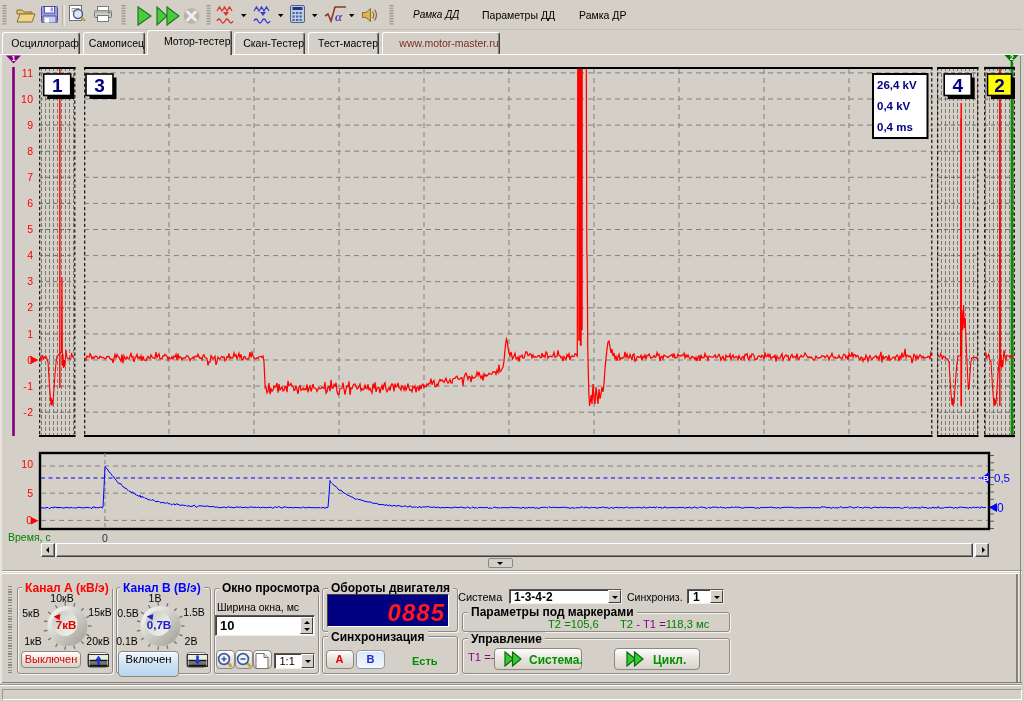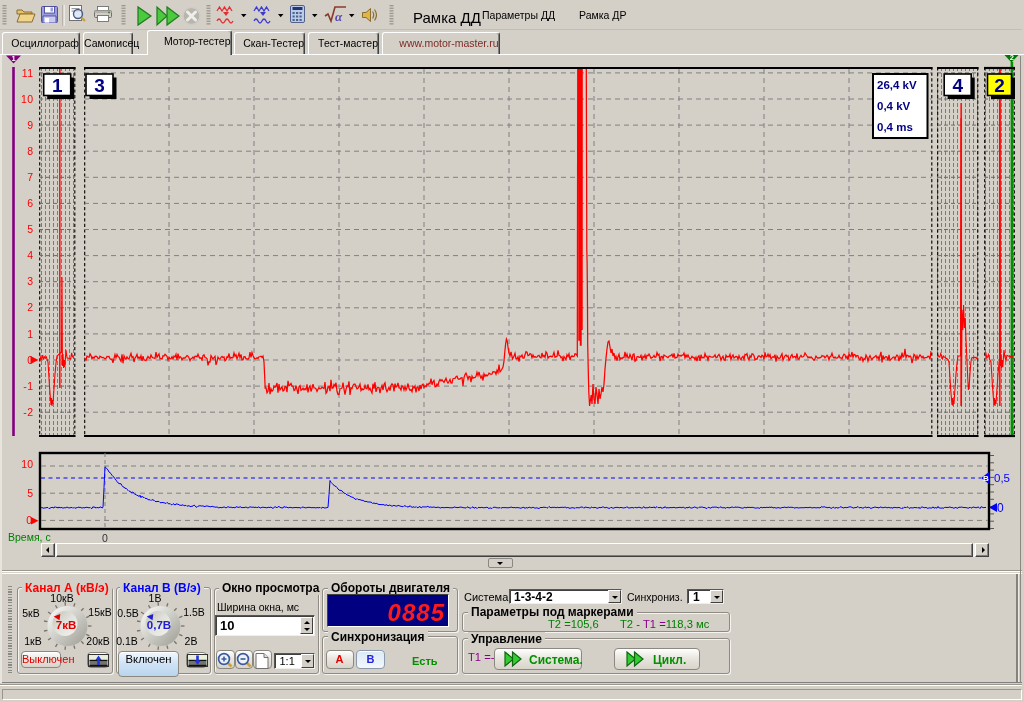--- a/index.html
+++ b/index.html
@@ -123,29 +123,29 @@
 </g>
 <rect x="389.5" y="5.0" width="4" height="1.3" fill="#9a968c"></rect>
       <rect x="389.5" y="7.6" width="4" height="1.3" fill="#9a968c"></rect>
       <rect x="389.5" y="10.2" width="4" height="1.3" fill="#9a968c"></rect>
       <rect x="389.5" y="12.8" width="4" height="1.3" fill="#9a968c"></rect>
       <rect x="389.5" y="15.4" width="4" height="1.3" fill="#9a968c"></rect>
       <rect x="389.5" y="18.0" width="4" height="1.3" fill="#9a968c"></rect>
       <rect x="389.5" y="20.6" width="4" height="1.3" fill="#9a968c"></rect>
       <rect x="389.5" y="23.2" width="4" height="1.3" fill="#9a968c"></rect>
 </svg>
-<div class="abs" style="left:413px;top:9px;font-size:15px;">Рамка ДД</div>
+<div class="abs" style="left:413px;top:9px;font-size:10px;font-style:italic;">Рамка ДД</div>
 <div class="abs" style="left:482px;top:9px;font-size:10.5px;text-align:center;">Параметры ДД</div>
 <div class="abs" style="left:579px;top:9px;font-size:10.5px;">Рамка ДР</div>
 </div>
 
 <div class="abs" style="left:0;top:30px;width:1024px;height:26px;background:#d4d0c8;"></div>
 <div class="abs" style="left:0;top:54px;width:1024px;height:1px;background:#fff;z-index:4;"></div>
 <div class="tab" style="left:2px;width:78px;">Осциллограф</div>
-<div class="tab" style="left:83px;width:50px;">Самописец</div>
+<div class="tab" style="left:83px;width:62px;">Самописец</div>
 <div class="tab active" style="left:146.5px;width:85px;padding-top:4.5px;">Мотор-тестер</div>
 <div class="tab" style="left:233.5px;width:71.5px;">Скан-Тестер</div>
 <div class="tab" style="left:308px;width:71px;">Тест-мастер</div>
 <div class="tab" style="left:382px;width:117.5px;color:#7b2b27;">www.motor-master.ru</div>
 
 <svg width="1024" height="400" viewBox="0 50 1024 400" style="position:absolute;left:0;top:50px">
 <defs>
 <pattern id="cyl" width="4" height="6" patternUnits="userSpaceOnUse">
   <rect x="1" y="1" width="1" height="4" fill="#7f7970"></rect>
 </pattern>
@@ -422,21 +422,21 @@
 <text x="100" y="616">15кВ</text>
       <text x="33" y="645">1кВ</text>
       <text x="98" y="645">20кВ</text>
 <text x="155" y="602">1В</text>
       <text x="128" y="617">0.5В</text>
 <text x="194" y="616">1.5В</text>
       <text x="127" y="645">0.1В</text>
       <text x="191" y="645">2В</text>
 </g>
 </svg>
-<div class="btn" style="left:21px;top:651px;width:40px;height:17px;line-height:15px;color:#e00000;font-size:11px;">Выключен</div>
+<div class="btn" style="left:21px;top:651px;width:60px;height:17px;line-height:15px;color:#e00000;font-size:11px;">Выключен</div>
 <div class="btn" style="left:87px;top:651.5px;width:21.5px;height:16px;"><svg width="21" height="15" viewBox="0 0 21 15">
 <rect x="0.5" y="1.5" width="20" height="12" fill="#e8efdd" stroke="#333" stroke-width="1"></rect>
 <rect x="1.5" y="8.5" width="18" height="4.5" fill="#74746e"></rect>
 <rect x="1.5" y="6.8" width="18" height="1.6" fill="#111"></rect>
 <rect x="1.5" y="11.8" width="18" height="1.4" fill="#111"></rect>
 <path d="M10.5 2.5 L13.5 7 L11.8 7 L11.8 12 L9.2 12 L9.2 7 L7.5 7 Z" fill="#2233dd"></path>
 </svg></div>
 <div class="btn" style="left:118px;top:651px;width:61px;height:26px;line-height:15px;font-size:11.3px;background:linear-gradient(#f0f7ff,#cfe2f5 50%,#b9d5ef);">Включен</div>
 <div class="btn" style="left:185.5px;top:651.5px;width:21.5px;height:16px;"><svg width="21" height="15" viewBox="0 0 21 15">
 <rect x="0.5" y="1.5" width="20" height="12" fill="#e8efdd" stroke="#333" stroke-width="1"></rect>
@@ -482,21 +482,21 @@
 <div class="abs" style="left:327px;top:594px;width:122px;height:33px;background:#000080;border:1px solid;border-color:#404040 #fff #fff #404040;">
 <div class="abs" style="right:3px;top:4px;font-size:24px;font-weight:bold;font-style:italic;color:#ff1a1a;letter-spacing:1px;">0885</div>
 </div>
 
 <div class="gb" style="left:322px;top:636px;width:136px;height:38px;"></div>
 <div class="gt" style="left:328px;top:630px;">Синхронизация</div>
 <div class="btn" style="left:325.5px;top:650px;width:28px;height:19px;line-height:17px;color:#e00000;font-weight:bold;font-size:11px;">А</div>
 <div class="btn" style="left:356px;top:650px;width:29px;height:19px;line-height:17px;color:#2222dd;font-weight:bold;font-size:11px;background:linear-gradient(#dce9f5,#f2f8fd);border-color:#8a9aac;">В</div>
 <div class="abs" style="left:412px;top:655px;font-size:11px;font-weight:bold;color:#009000;">Есть</div>
 
-<div class="abs" style="left:458px;top:591px;font-size:11px;padding-left:6px;">Система</div>
+<div class="abs" style="left:458px;top:591px;font-size:11px;">Система</div>
 <div class="abs sunk" style="left:509px;top:589px;width:113px;height:15px;">
 <div class="abs" style="left:4px;top:0;font-size:12px;font-weight:bold;">1-3-4-2</div>
 <div class="abs" style="right:0;top:0;width:13px;height:13px;background:#d4d0c8;border:1px solid;border-color:#fff #404040 #404040 #fff;">
 <div class="abs" style="left:3px;top:4.5px;width:0;height:0;border:3px solid transparent;border-top-color:#000;border-bottom:none;"></div>
 </div>
   </div>
 <div class="abs" style="left:627px;top:591px;font-size:10.5px;">Синхрониз.</div>
 <div class="abs sunk" style="left:687px;top:589px;width:37px;height:15px;">
 <div class="abs" style="left:5px;top:0;font-size:12px;font-weight:bold;">1</div>
 <div class="abs" style="right:0;top:0;width:13px;height:13px;background:#d4d0c8;border:1px solid;border-color:#fff #404040 #404040 #fff;">

